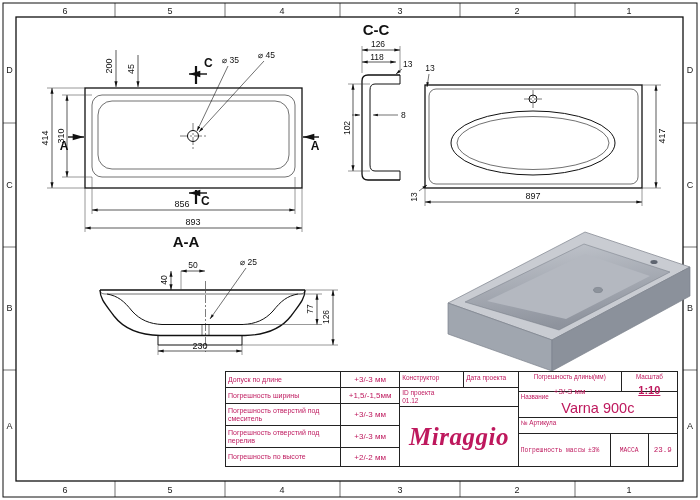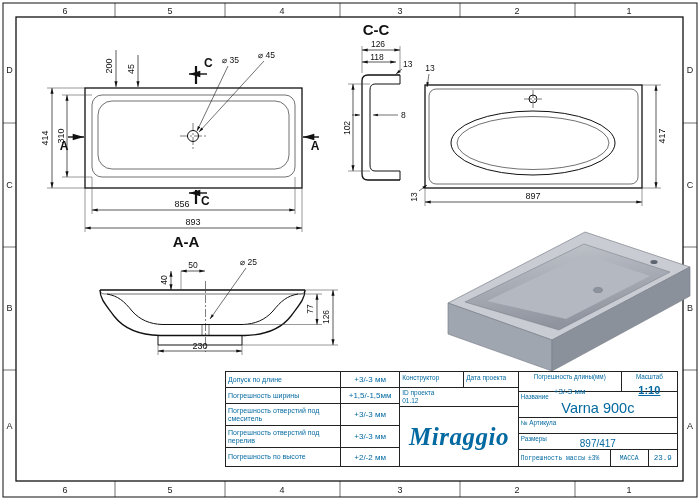--- a/index.html
+++ b/index.html
@@ -15,21 +15,21 @@
   .med{stroke:#111;stroke-width:1;fill:none;}
   .thin{stroke:#111;stroke-width:.6;fill:none;}
   .ext{stroke:#444;stroke-width:.55;fill:none;}
   .dim{stroke:#111;stroke-width:.7;fill:none;}
   .cl{stroke:#111;stroke-width:.55;fill:none;stroke-dasharray:8 2 2 2;}
   .cut{stroke:#111;stroke-width:2.2;fill:none;}
   .arrln{stroke:#111;stroke-width:1.4;fill:none;}
 
   
   .tb{position:absolute;left:225px;top:371px;width:453px;height:96px;display:flex;
-      border:1.5px solid #222;background:#fff;color:#0369a1;}
+      border:1.5px solid #222;background:#fff;color:#be185d;}
   .tb,.tb *{box-sizing:border-box;}
   .tb-tol{width:175px;display:grid;grid-template-columns:115px 1fr;grid-template-rows:16px 16px 22px 22px 1fr;}
   .tb-tol>div{border-right:1px solid #222;border-bottom:1px solid #222;padding:1px 2px;display:flex;align-items:center;}
   .tb-tol>div:nth-child(9),.tb-tol>div:nth-child(10){border-bottom:none;}
   .tlab{font-size:7px;line-height:7.5px;}
   .tval{font-size:8px;justify-content:center;text-align:center;}
   .tb-mid{width:119px;display:flex;flex-direction:column;border-right:1px solid #222;}
   .tb-mid-r1{display:flex;height:16px;border-bottom:1px solid #222;}
   .tb-mid-r1>div{font-size:6.5px;padding:2px 2px;}
   .tb-mid-r1>div:first-child{width:64px;border-right:1px solid #222;}
@@ -264,24 +264,20 @@
       <div class="tbr1b">
         <span class="tiny">Масштаб</span>
         <span class="scale">1:10</span>
       </div>
     </div>
     <div class="tbr2">
       <span class="corner">Название</span>
       <div class="pname">Varna 900c</div>
     </div>
     <div class="tbr3">№ Артикула</div>
-    <div class="tbr4">
-      <span class="corner">Размеры</span>
-      <div class="dims">897/417</div>
-    </div>
     <div class="tbr5">
       <div class="m1">
         <span>Погрешность массы</span>
         <span>±3%</span>
       </div>
       <div class="m2">МАССА</div>
       <div class="m3">23.9</div>
     </div>
   </div>
 </div>

